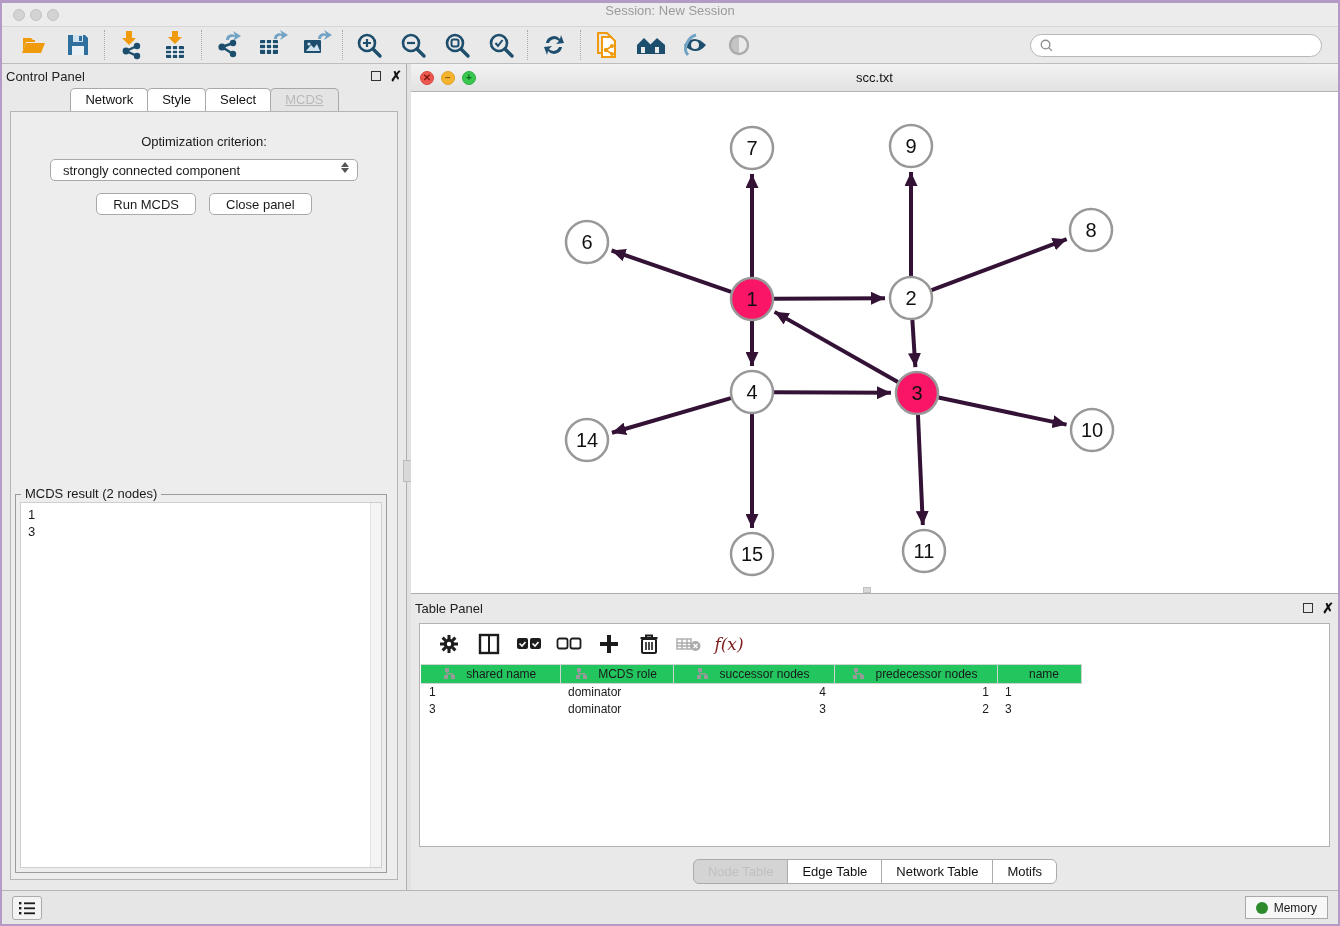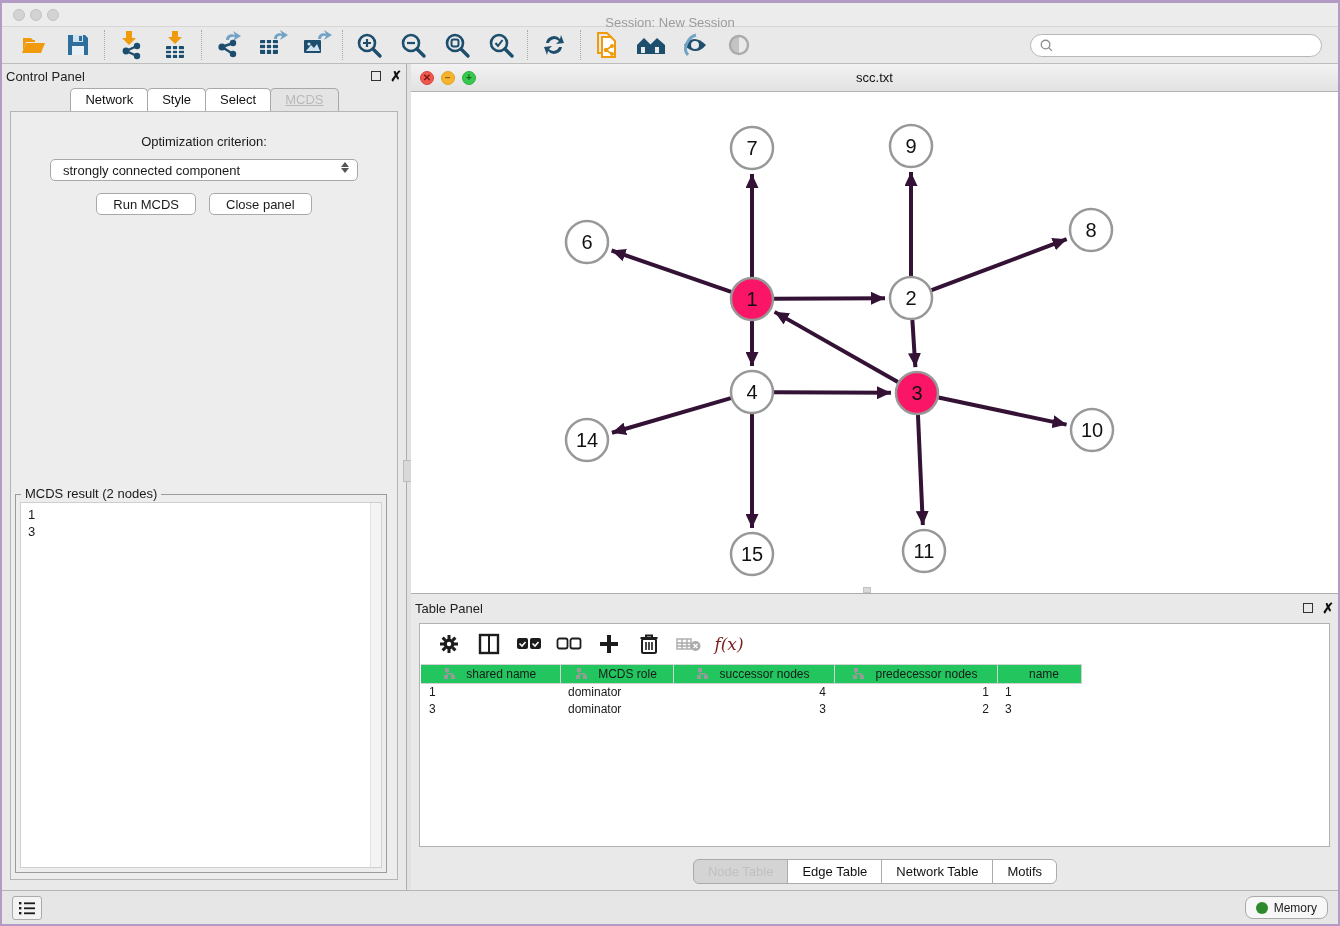--- a/index.html
+++ b/index.html
@@ -5,21 +5,21 @@
   * { margin:0; padding:0; box-sizing:border-box; }
   html,body { width:1340px; height:926px; }
   body { font-family:"Liberation Sans", sans-serif; background:#e9e9e9; color:#1a1a1a; overflow:hidden; }
 
   .app { position:relative; width:1340px; height:926px; background:#ececec;
          border-top:3px solid #b49bc6; border-left:2px solid #b49bc6; border-right:2px solid #b49bc6; border-bottom:2px solid #b49bc6; }
 
   
   .titlebar { position:absolute; left:0; top:0; width:100%; height:24px; background:#ececec; border-bottom:1px solid #d6d6d6; }
   .tl-dot { position:absolute; top:6px; width:12px; height:12px; border-radius:50%; background:#d3d3d3; border:1px solid #c2c2c2; }
-  .titlebar .title { position:absolute; width:100%; text-align:center; top:12px; font-size:13px; color:#9b9b9b; }
+  .titlebar .title { position:absolute; width:100%; text-align:center; top:0; font-size:13px; color:#9b9b9b; }
 
   
   .toolbar { position:absolute; left:0; top:24px; width:100%; height:37px; background:#e9e9e9; border-bottom:1px solid #bdbdbd;
              display:flex; align-items:center; padding:0 10px; }
   .ticon { width:44px; height:32px; display:flex; align-items:center; justify-content:center; }
   .tsep { width:1px; height:30px; margin:0 4px; border-left:1px dotted #a9a9a9; }
   .spacer { flex:1; }
   .searchbox { width:292px; height:23px; background:#fff; border:1px solid #b7b7b7; border-radius:12px;
                display:flex; align-items:center; padding:0 8px; margin-right:6px; }
   .searchbox input { border:none; outline:none; flex:1; font-size:12px; font-family:"Liberation Sans", sans-serif; background:transparent; }
@@ -91,21 +91,21 @@
   .tp-tabs { position:absolute; left:0; right:0; bottom:10px; display:flex; justify-content:center; }
   .tp-tab { font-size:13px; padding:4px 14px; background:#fff; border:1px solid #ababab; margin-right:-1px; color:#111; }
   .tp-tab:first-child { border-radius:6px 0 0 6px; }
   .tp-tab:last-child { border-radius:0 6px 6px 0; }
   .tp-tab.active { background:#d4d4d4; color:#c0c0c0; }
 
   
   .statusbar { position:absolute; left:0; bottom:0; width:1336px; height:34px; background:#e6e6e6; border-top:1px solid #b5b5b5; }
   .listbtn { position:absolute; left:10px; top:5px; width:30px; height:24px; background:#f3f3f3; border:1px solid #ababab;
              border-radius:3px; display:flex; align-items:center; justify-content:center; }
-  .membtn { position:absolute; right:10px; top:5px; height:23px; background:#f7f7f7; border:1px solid #a9a9a9; border-radius:8px;
+  .membtn { position:absolute; right:10px; top:5px; height:23px; background:#f7f7f7; border:1px solid #a9a9a9; border-radius:0;
             display:flex; align-items:center; gap:6px; padding:0 10px; font-size:12px; }
   .memdot { width:12px; height:12px; border-radius:50%; background:#2c8a2c; }
 </style>
 </head>
 <body>
 
 <div class="app">
 
   <div class="titlebar">
     <span class="tl-dot" style="left:11px"></span>

